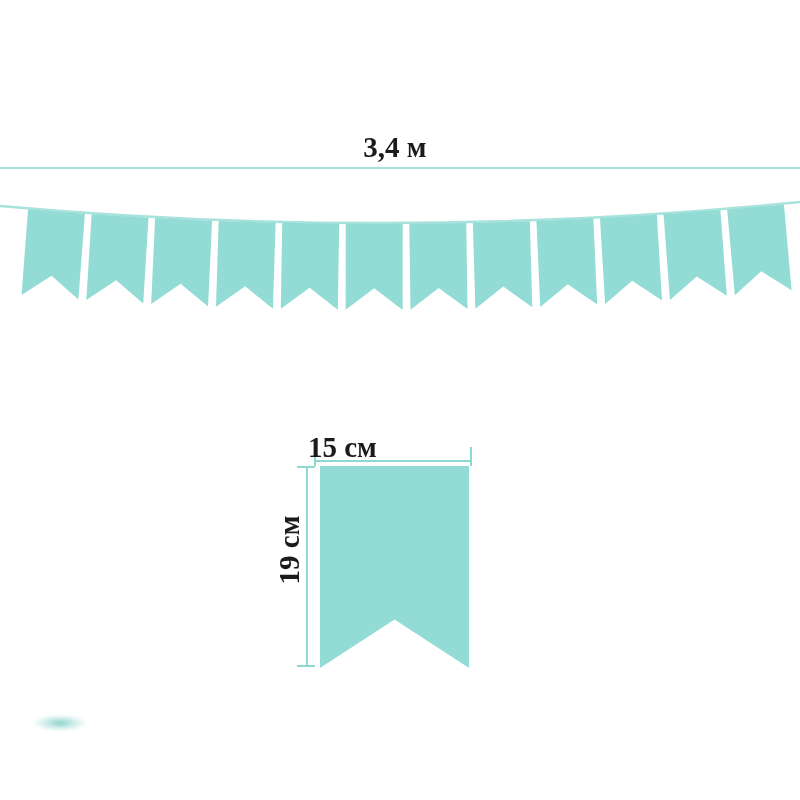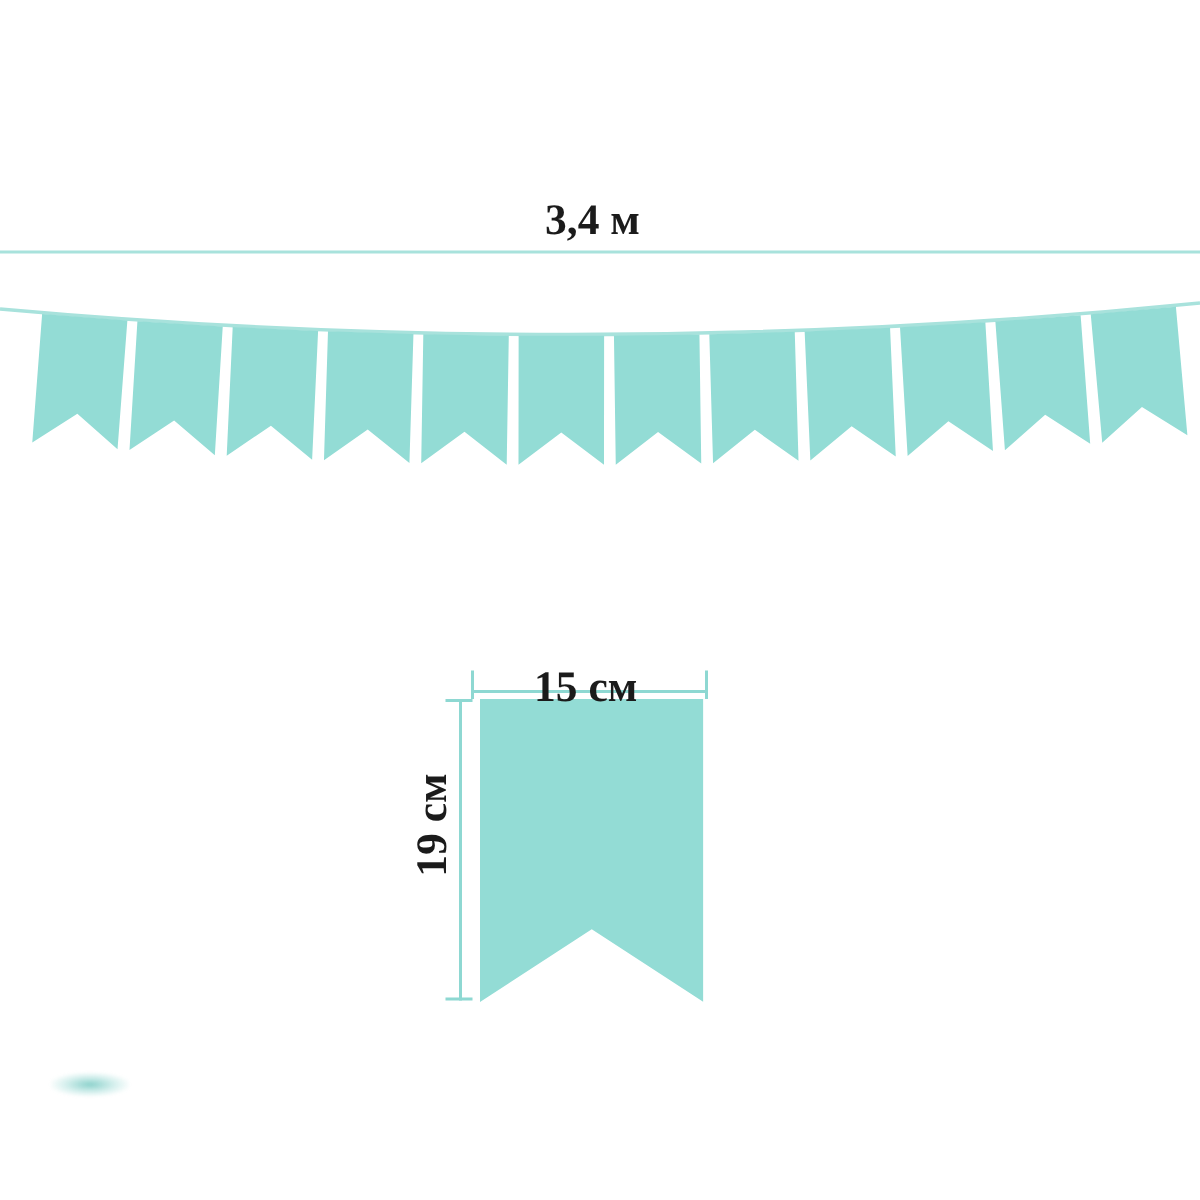--- a/index.html
+++ b/index.html
@@ -53,23 +53,22 @@
   }
   .measure { position: absolute; }
   .measure-h-line { left: 315px; top: 460px; width: 157px; height: 2px; }
   .measure-h-tick-left  { left: 314px; top: 447px; width: 2px; height: 19px; }
   .measure-h-tick-right { left: 470px; top: 447px; width: 2px; height: 19px; }
   .measure-v-line { left: 306px; top: 467px; width: 2px; height: 200px; }
   .measure-v-tick-top    { left: 297px; top: 466px; width: 18px; height: 2px; }
   .measure-v-tick-bottom { left: 297px; top: 665px; width: 18px; height: 2px; }
   .width-label {
     left: 308px;
-    top: 444px;
+    top: 433px;
     width: 165px;
-    text-align: center;
   }
   .height-label {
     left: 289px;
     top: 550px;
     transform: translate(-50%, -50%) rotate(-90deg);
     transform-origin: center center;
   }
   .corner-smudge {
     position: absolute;
     left: 34px;

